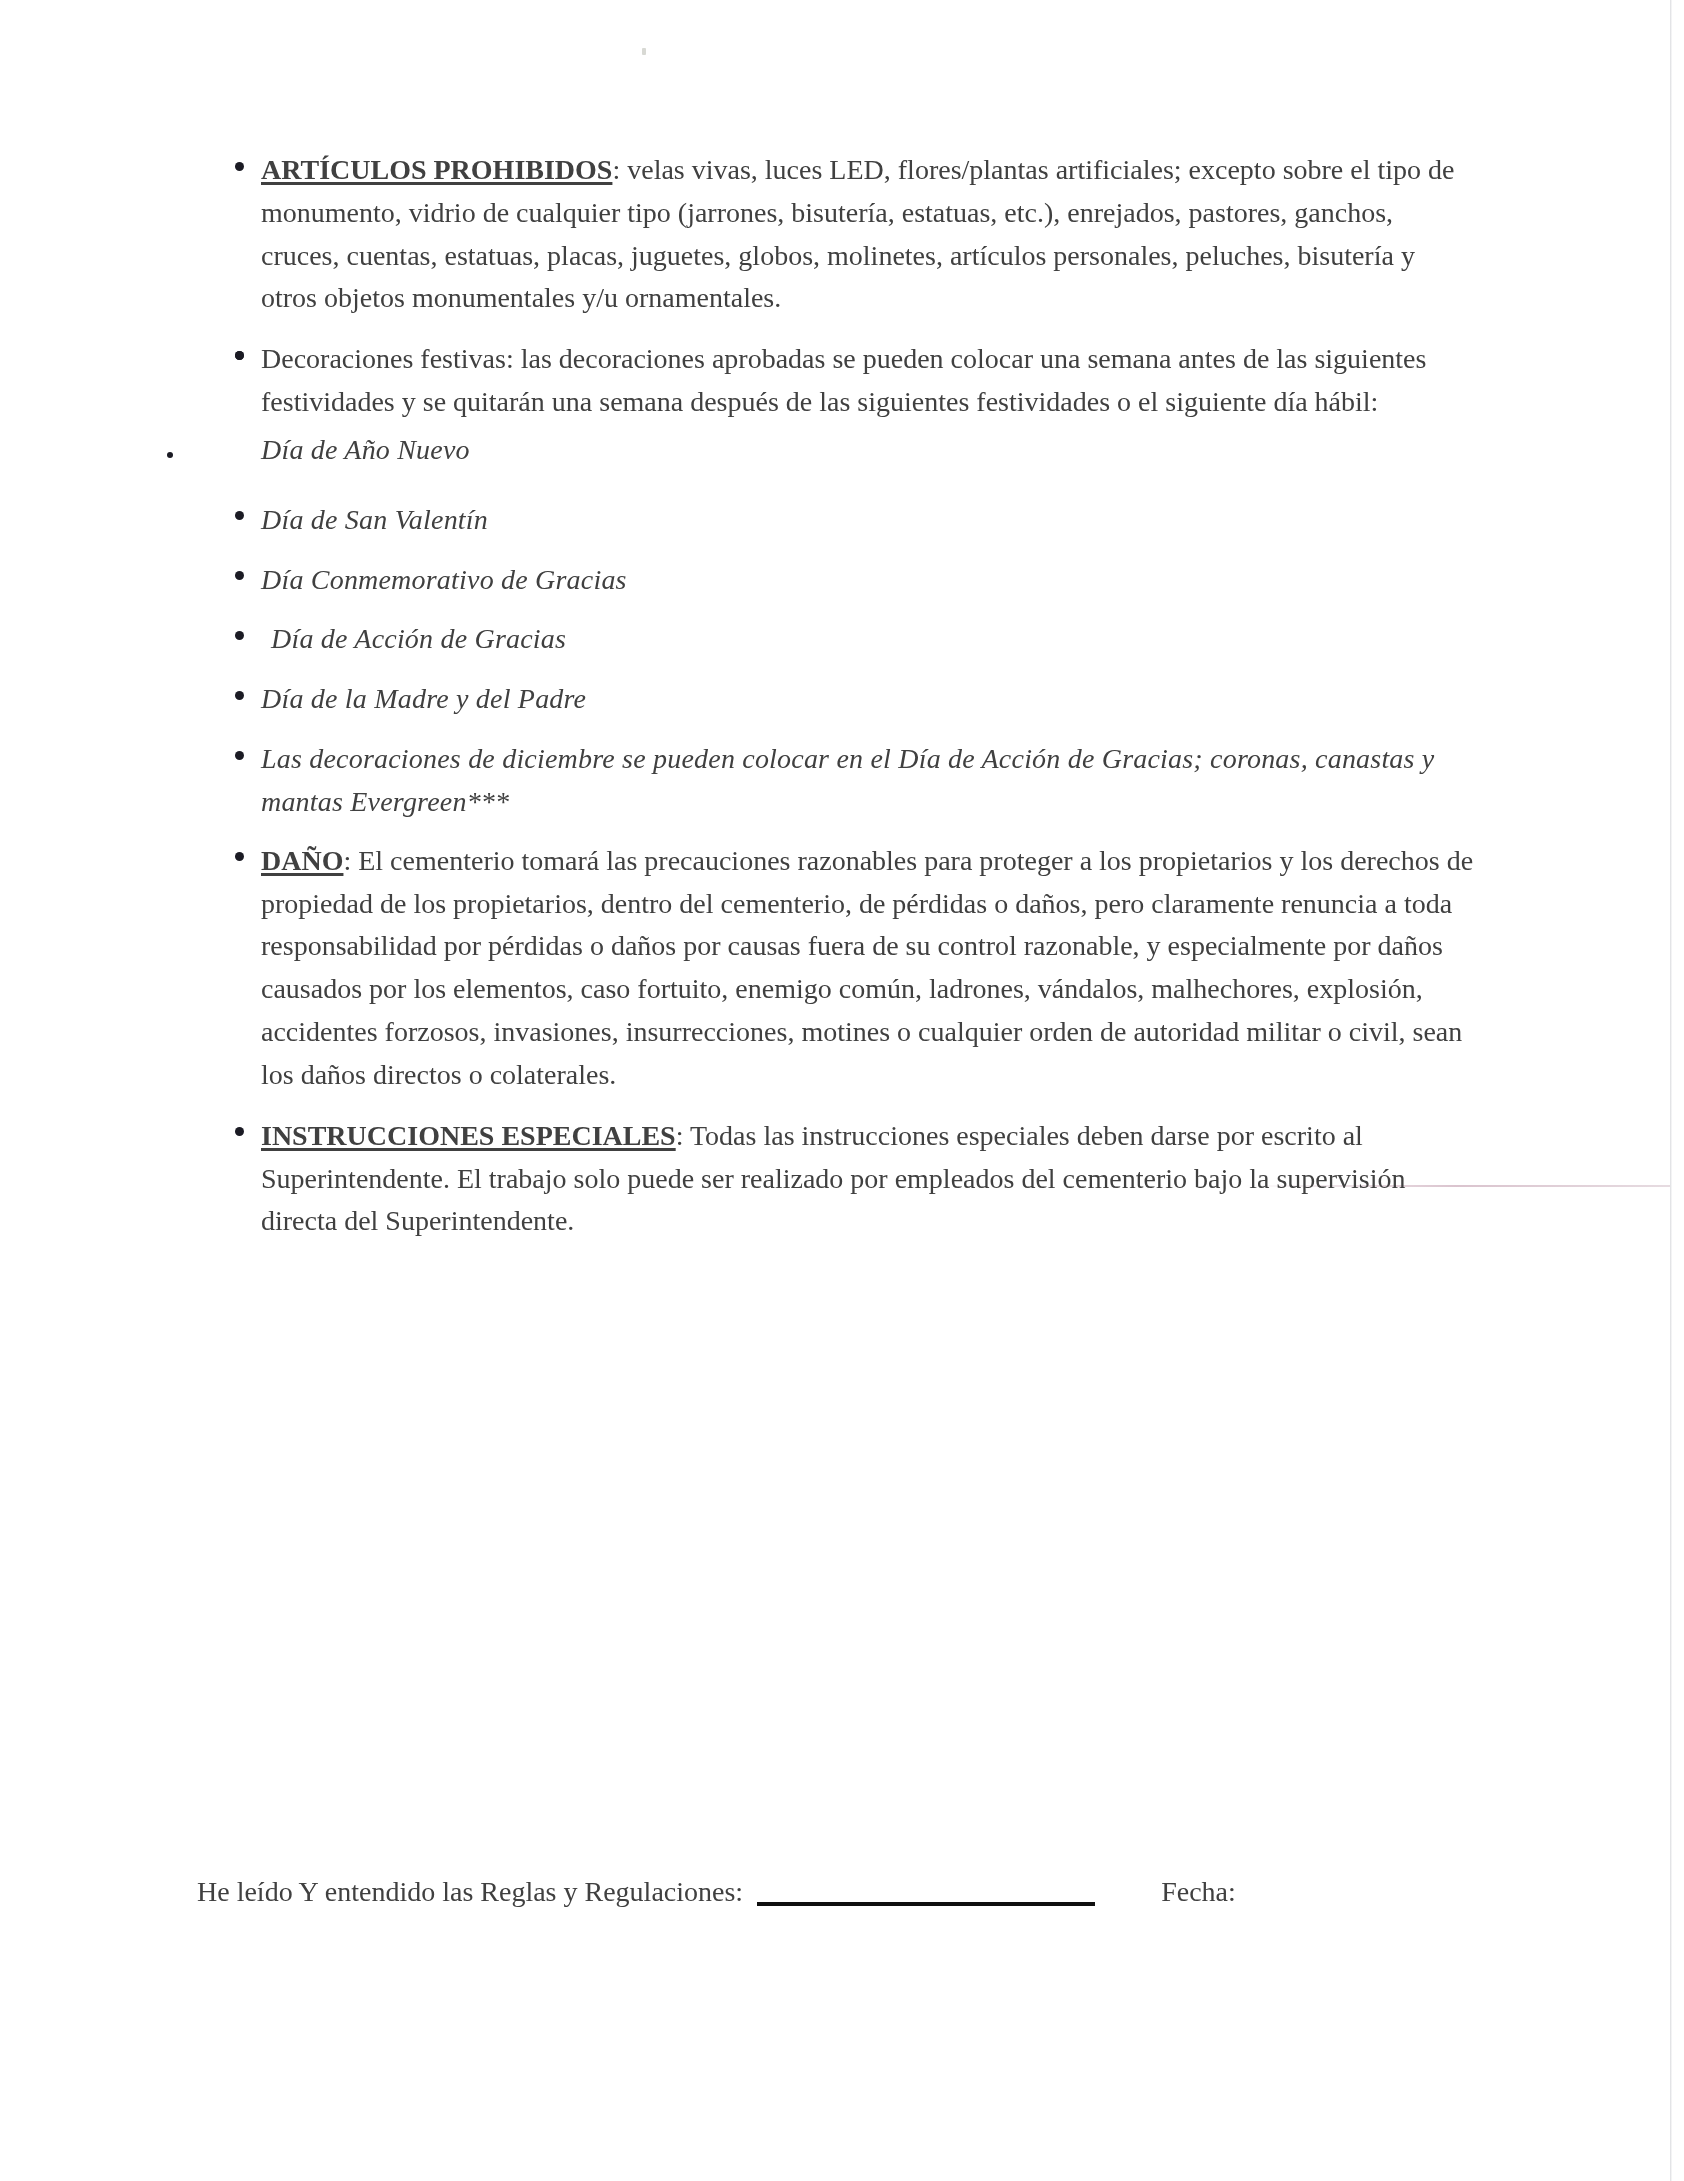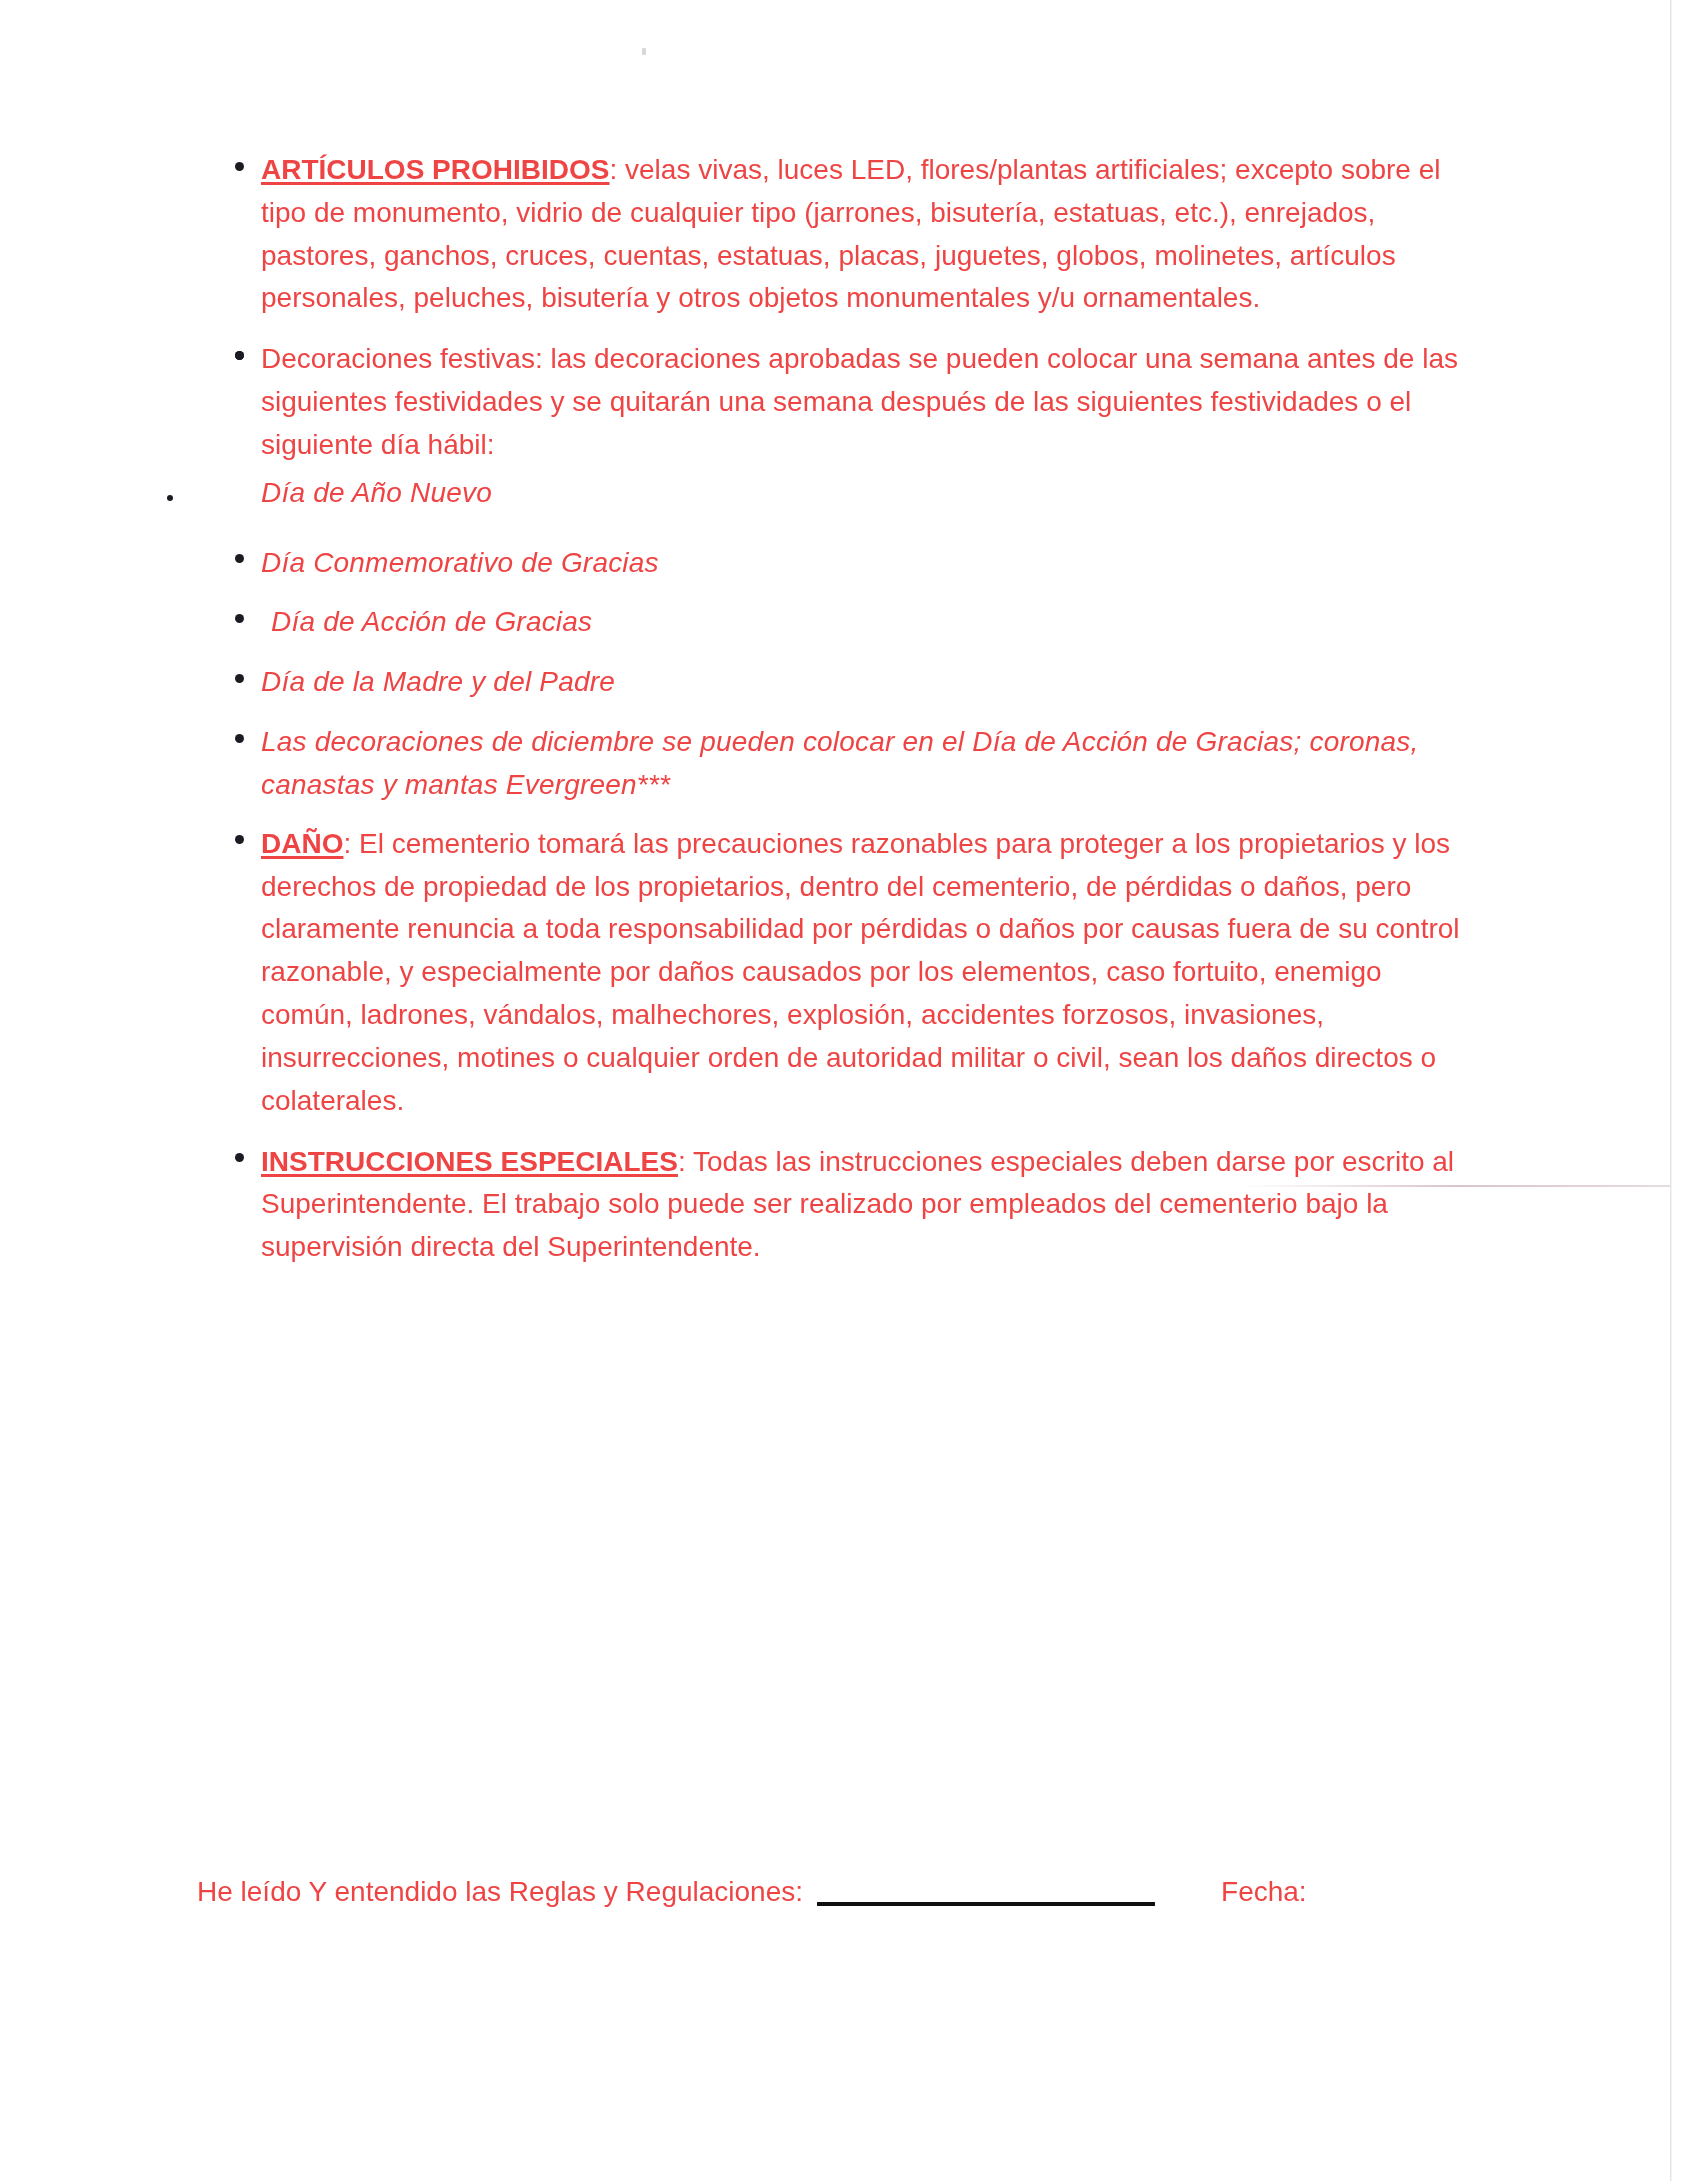--- a/index.html
+++ b/index.html
@@ -5,22 +5,22 @@
   html, body {
     margin: 0;
     padding: 0;
     background: #ffffff;
   }
   .page {
     position: relative;
     width: 1685px;
     height: 2181px;
     background: #ffffff;
-    font-family: Liberation Sans, sans-serif;
-    color: #ef4444;
+    font-family: Liberation Serif, serif;
+    color: #404040;
     overflow: hidden;
     box-sizing: border-box;
   }
 
   
   .scan-edge-right {
     position: absolute;
     top: 0;
     left: 1670px;
     width: 2px;
@@ -178,20 +178,23 @@
       </li>
 
       <li class="item para">
         <span class="marker dot-bullet"></span><span>Decoraciones festivas: las decoraciones aprobadas se pueden colocar una semana antes de las siguientes festividades y se quitarán una semana después de las siguientes festividades o el siguiente día hábil:</span>
       </li>
 
       <li class="item holiday first-period">
         <span class="marker period-bullet"></span><span>Día de Año Nuevo</span>
       </li>
 
+      <li class="item holiday">
+        <span class="marker dot-bullet"></span><span>Día de San Valentín</span>
+      </li>
 
       <li class="item holiday">
         <span class="marker dot-bullet"></span><span>Día Conmemorativo de Gracias</span>
       </li>
 
       <li class="item holiday extra-indent">
         <span class="marker dot-bullet"></span><span> Día de Acción de Gracias</span>
       </li>
 
       <li class="item holiday">

